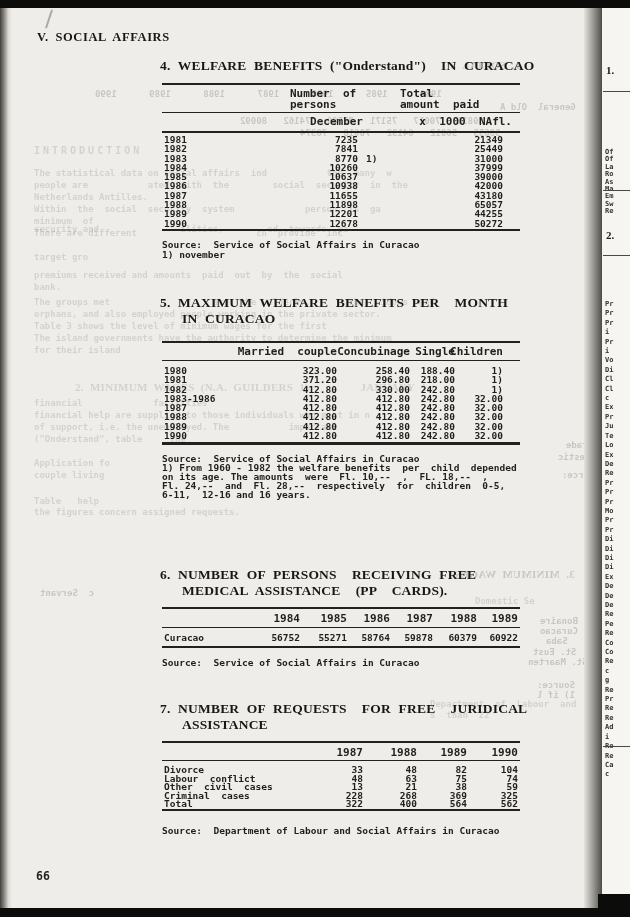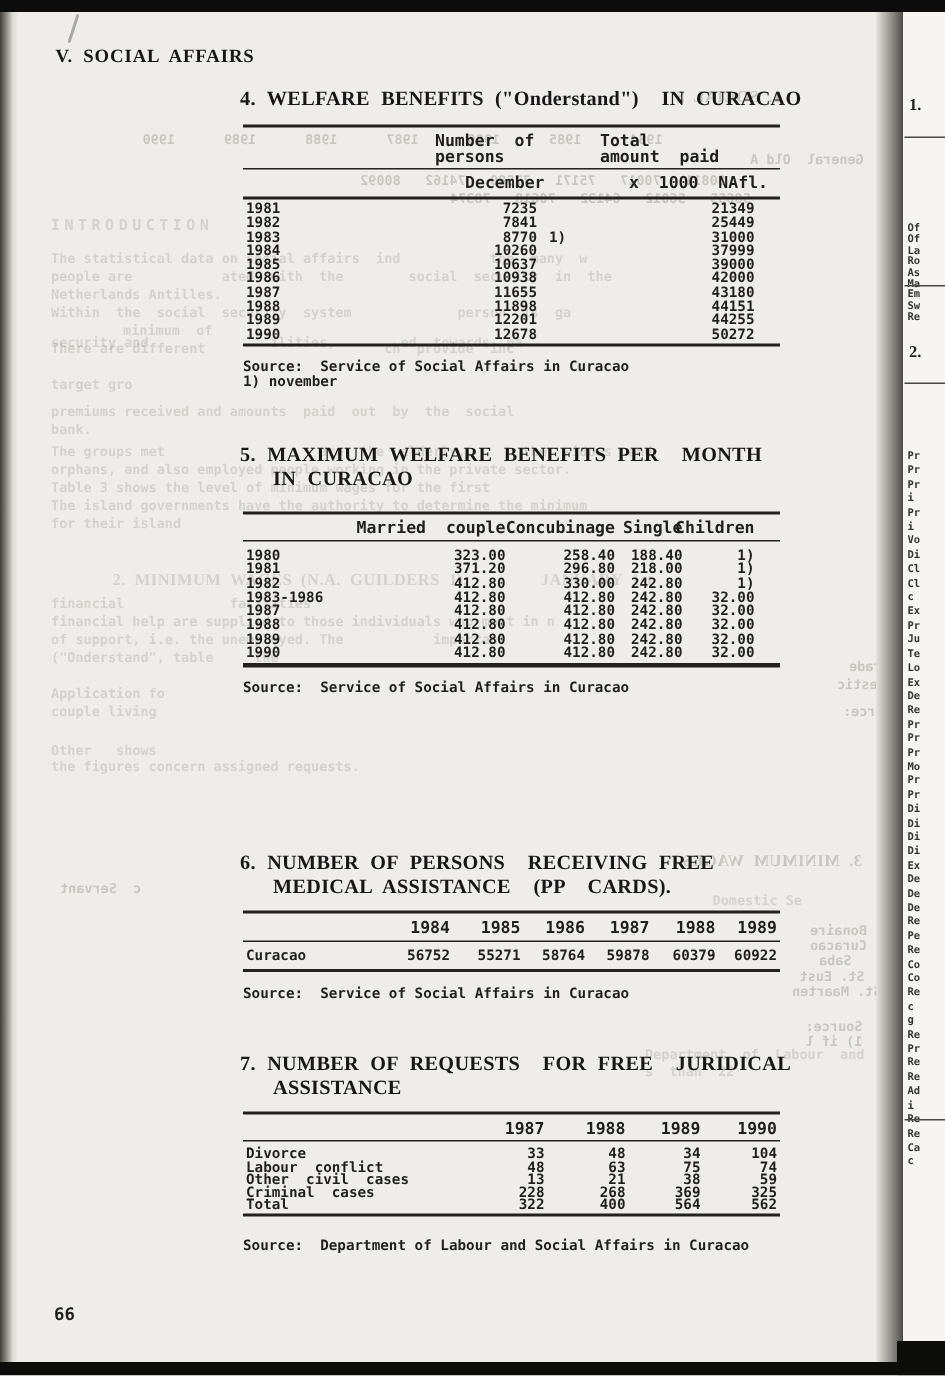--- a/index.html
+++ b/index.html
@@ -69,21 +69,21 @@
       <div class="ghost gh-caps" style="left: 34px; top: 146px;">INTRODUCTION</div>
 
       <div class="ghost" style="left: 34px; top: 168px;">The statistical data on social affairs  ind           the  many  w</div>
 
       <div class="ghost" style="left: 34px; top: 180px;">people are           ated  with  the        social  security  in  the</div>
 
       <div class="ghost" style="left: 34px; top: 192px;">Netherlands Antilles.</div>
 
       <div class="ghost" style="left: 34px; top: 204px;">Within  the  social  security  system             person  is  ga</div>
 
-      <div class="ghost" style="left: 34px; top: 216px; margin-left: 48px;">minimum  of</div>
+      <div class="ghost" style="left: 34px; top: 216px;">minimum  of</div>
 
       <div class="ghost" style="left: 34px; top: 228px;">There are different                      ch  provide  inc</div>
 
       <div class="ghost" style="left: 34px; top: 224px;">security and               ilities,        ed  towards  pa</div>
 
       <div class="ghost" style="left: 34px; top: 252px;">target gro</div>
 
       <div class="ghost" style="left: 34px; top: 270px;">premiums received and amounts  paid  out  by  the  social</div>
 
       <div class="ghost" style="left: 34px; top: 282px;">bank.</div>
@@ -105,21 +105,21 @@
       <div class="ghost" style="left: 34px; top: 410px;">financial help are supplied to those individuals who most in n</div>
 
       <div class="ghost" style="left: 34px; top: 422px;">of support, i.e. the unemployed. The           important</div>
 
       <div class="ghost" style="left: 34px; top: 434px;">("Onderstand", table     the</div>
 
       <div class="ghost" style="left: 34px; top: 458px;">Application fo</div>
 
       <div class="ghost" style="left: 34px; top: 470px;">couple living</div>
 
-      <div class="ghost" style="left: 34px; top: 496px;">Other   shows</div>
+      <div class="ghost" style="left: 34px; top: 496px;">Table   help</div>
 
       <div class="ghost" style="left: 34px; top: 507px;">the figures concern assigned requests.</div>
 
       <div class="ghost mirror gh-head" style="left: 450px; top: 60px;">1. SOCIAL S</div>
 
       <div class="ghost mirror" style="left: 95px; top: 89px;">1984      1985      1986      1987      1988      1989      1990</div>
 
       <div class="ghost mirror" style="left: 500px; top: 102px;">General  Old A</div>
 
       <div class="ghost mirror" style="left: 240px; top: 116px;">80811   70017   75171   77580   74162   80092</div>
@@ -220,21 +220,21 @@
           <span class="cell mono yl">1987</span>
           <span class="cell mono rr t4-persons">11655</span>
           <span class="cell mono t4-note"></span>
           <span class="cell mono rr t4-amount">43180</span>
         </div>
 
         <div class="trow t4row">
           <span class="cell mono yl">1988</span>
           <span class="cell mono rr t4-persons">11898</span>
           <span class="cell mono t4-note"></span>
-          <span class="cell mono rr t4-amount">44151</span>
+          <span class="cell mono rr t4-amount">65057</span>
         </div>
 
         <div class="trow t4row">
           <span class="cell mono yl">1989</span>
           <span class="cell mono rr t4-persons">12201</span>
           <span class="cell mono t4-note"></span>
           <span class="cell mono rr t4-amount">44255</span>
         </div>
 
         <div class="trow t4row">
@@ -324,20 +324,30 @@
           <span class="cell mono rr t5-m">412.80</span>
           <span class="cell mono rr t5-c">412.80</span>
           <span class="cell mono rr t5-s">242.80</span>
           <span class="cell mono rr t5-ch">32.00</span>
         </div>
       </div>
     <div class="rule" style="top:101px;height:2.5px;"></div>
   </div>
 
   <div class="abs mono src" style="left:162px;top:454px;">Source:  Service of Social Affairs in Curacao</div>
+  <div class="abs" style="left:162px;top:464px;">
+
+      <div class="mono fn">1) From 1960 - 1982 the welfare benefits  per  child  depended</div>
+
+      <div class="mono fn">on its age. The amounts  were  Fl. 10,--  ,  FL. 18,--  ,</div>
+
+      <div class="mono fn">Fl. 24,--  and  Fl. 28,--  respectively  for  children  0-5,</div>
+
+      <div class="mono fn">6-11,  12-16 and 16 years.</div>
+    </div>
 
   <div class="abs serif tbl-title" style="left:160px;top:567px;">6. NUMBER OF PERSONS  RECEIVING FREE</div>
   <div class="abs serif tbl-title" style="left:182px;top:583px;text-align:right;">MEDICAL ASSISTANCE  (PP  CARDS).</div>
 
   <div class="tbl" style="top:607px;height:42px;">
     <div class="rule" style="top:0;height:2px;"></div>
     <span class="h mono rr y0" style="top:7px;">1984</span>
     <span class="h mono rr y1" style="top:7px;">1985</span>
     <span class="h mono rr y2" style="top:7px;">1986</span>
     <span class="h mono rr y3" style="top:7px;">1987</span>
@@ -368,21 +378,21 @@
     <span class="h mono rr c3" style="top:7px;">1989</span>
     <span class="h mono rr c4" style="top:7px;">1990</span>
     <div class="rule" style="top:19px;height:1px;"></div>
 
     <div class="abs" style="left:0;top:24px;right:0;">
 
         <div class="trow t7row">
           <span class="cell mono yl">Divorce</span>
           <span class="cell mono rr c1">33</span>
           <span class="cell mono rr c2">48</span>
-          <span class="cell mono rr c3">34</span>
+          <span class="cell mono rr c3">82</span>
           <span class="cell mono rr c4">104</span>
         </div>
 
         <div class="trow t7row">
           <span class="cell mono yl">Labour  conflict</span>
           <span class="cell mono rr c1">48</span>
           <span class="cell mono rr c2">63</span>
           <span class="cell mono rr c3">75</span>
           <span class="cell mono rr c4">74</span>
         </div>

